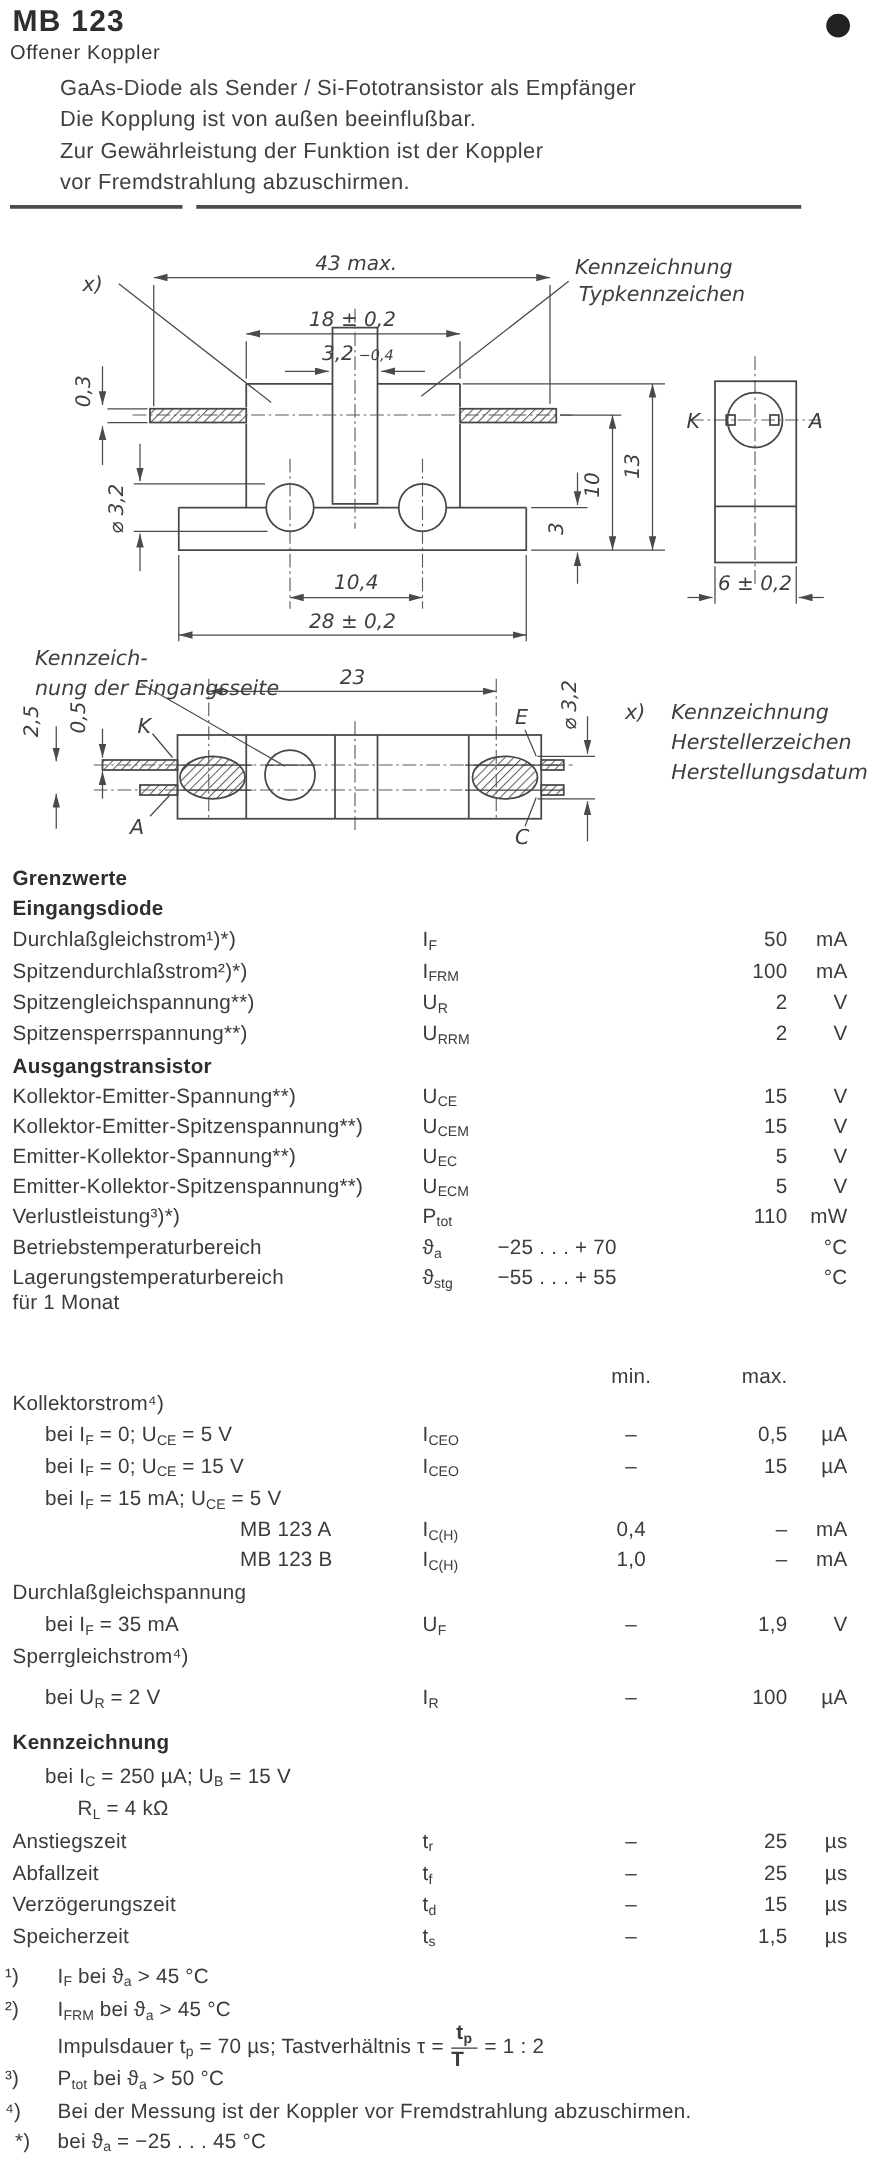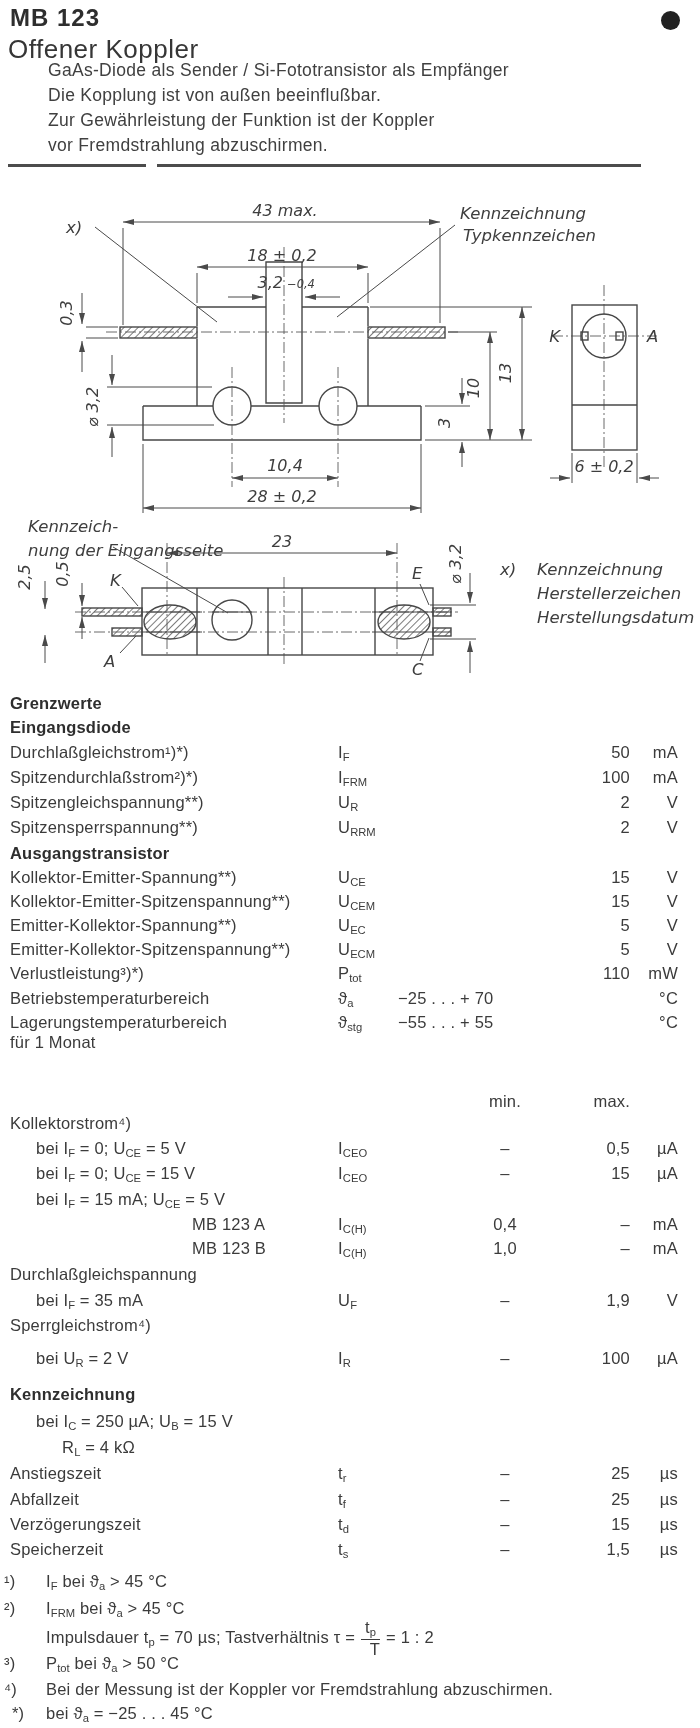--- a/index.html
+++ b/index.html
@@ -1,21 +1,21 @@
 <!DOCTYPE html>
 <html><head>
 <meta charset="utf-8">
 <style>
   html,body{margin:0;padding:0;background:#e8e8e4;}
   .page{position:relative;width:700px;height:1728px;margin:0 auto;background:#ffffff;
         font-family:"Liberation Sans","DejaVu Sans",sans-serif;color:#3b3b3b;overflow:hidden;}
   
   .partno{position:absolute;left:10px;top:4px;font-size:24px;font-weight:bold;color:#2e2e2e;letter-spacing:1px;}
   .regdot{position:absolute;left:661px;top:11px;width:19px;height:19px;border-radius:50%;background:#222;}
-  .title{position:absolute;left:8px;top:34px;font-size:26px;color:#363636;letter-spacing:.5px;}
+  .title{position:absolute;left:8px;top:34px;font-size:16px;color:#363636;letter-spacing:.5px;}
   .sub{position:absolute;left:8px;font-size:17.5px;color:#404040;letter-spacing:.3px;white-space:nowrap;margin-left:40px;}
   .rule{position:absolute;top:164px;height:3px;background:#4c4c4c;}
   .rule.r1{left:8px;width:138px;}
   .rule.r2{left:157px;width:484px;}
   
   .drawing{position:absolute;left:0;top:175px;}
   .drawing text{font-family:"DejaVu Sans","Liberation Sans",sans-serif;font-style:italic;fill:#3e3e3e;}
   
   .r{position:absolute;left:0;width:700px;height:24px;font-size:16.5px;line-height:22px;letter-spacing:.2px;white-space:nowrap;}
   .hd{font-weight:bold;color:#2e2e2e;}
@@ -24,21 +24,21 @@
   .ind2{position:absolute;left:62px;}
   .typ{position:absolute;left:192px;}
   .sym{position:absolute;left:338px;}
   .min{position:absolute;left:460px;width:90px;text-align:center;}
   .val{position:absolute;left:548px;width:82px;text-align:right;}
   .unit{position:absolute;left:630px;width:48px;text-align:right;}
   .range{position:absolute;left:398px;}
   sub{font-size:.68em;vertical-align:-0.28em;letter-spacing:0;}
   .fnm{position:absolute;left:4px;}
   .fnt{position:absolute;left:46px;}
-  .frac{display:inline-block;vertical-align:middle;text-align:right;line-height:1.05;margin:0 6px;}
+  .frac{display:inline-block;vertical-align:middle;text-align:left;line-height:1.05;margin:0 6px;font-weight:bold;}
   .frac .num{display:block;border-bottom:1.5px solid #3b3b3b;padding:0 4px 1px;}
   .frac .den{display:block;padding-top:1px;}
 </style>
 </head>
 <body>
 
 <div class="page">
 
   <div class="partno">MB 123</div>
   <div class="regdot"></div>

